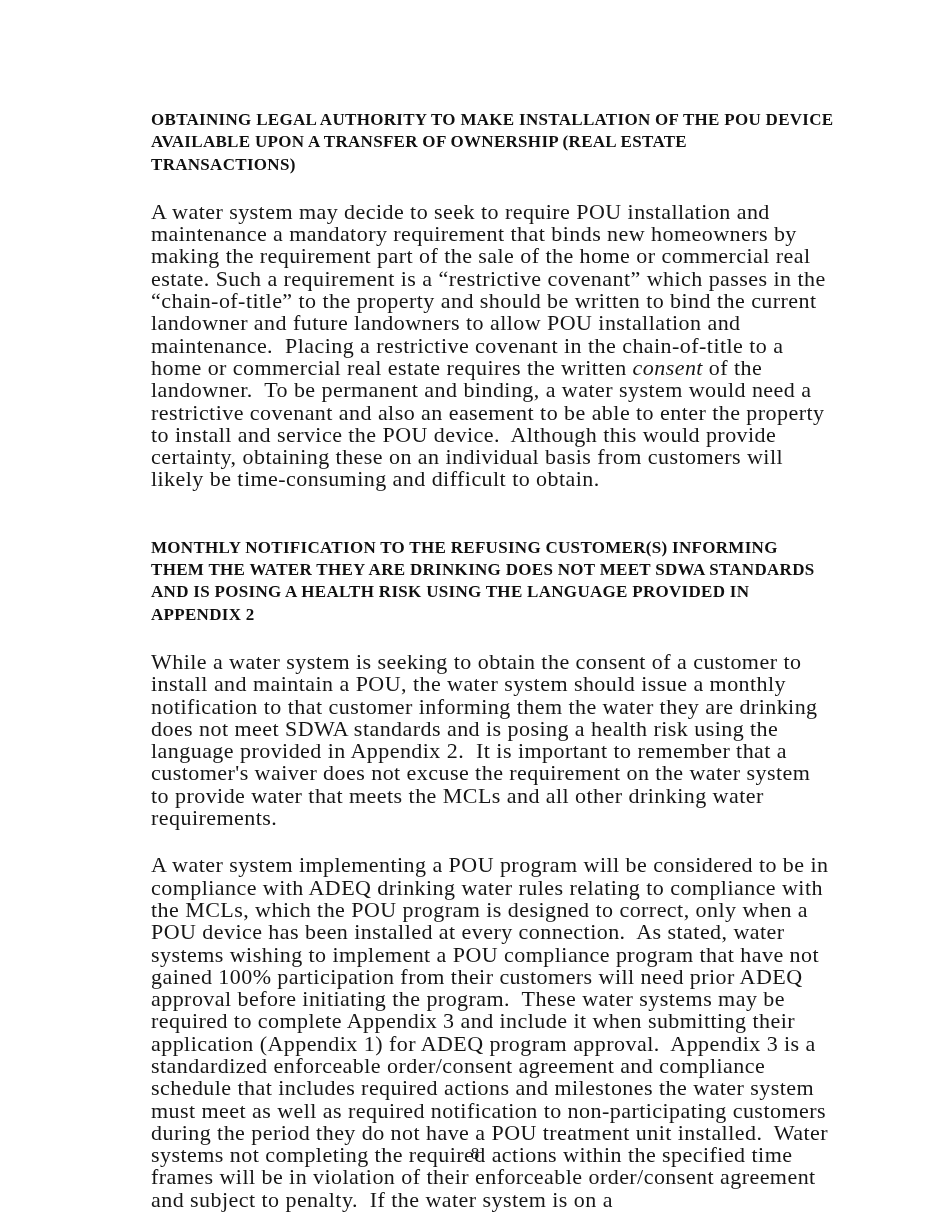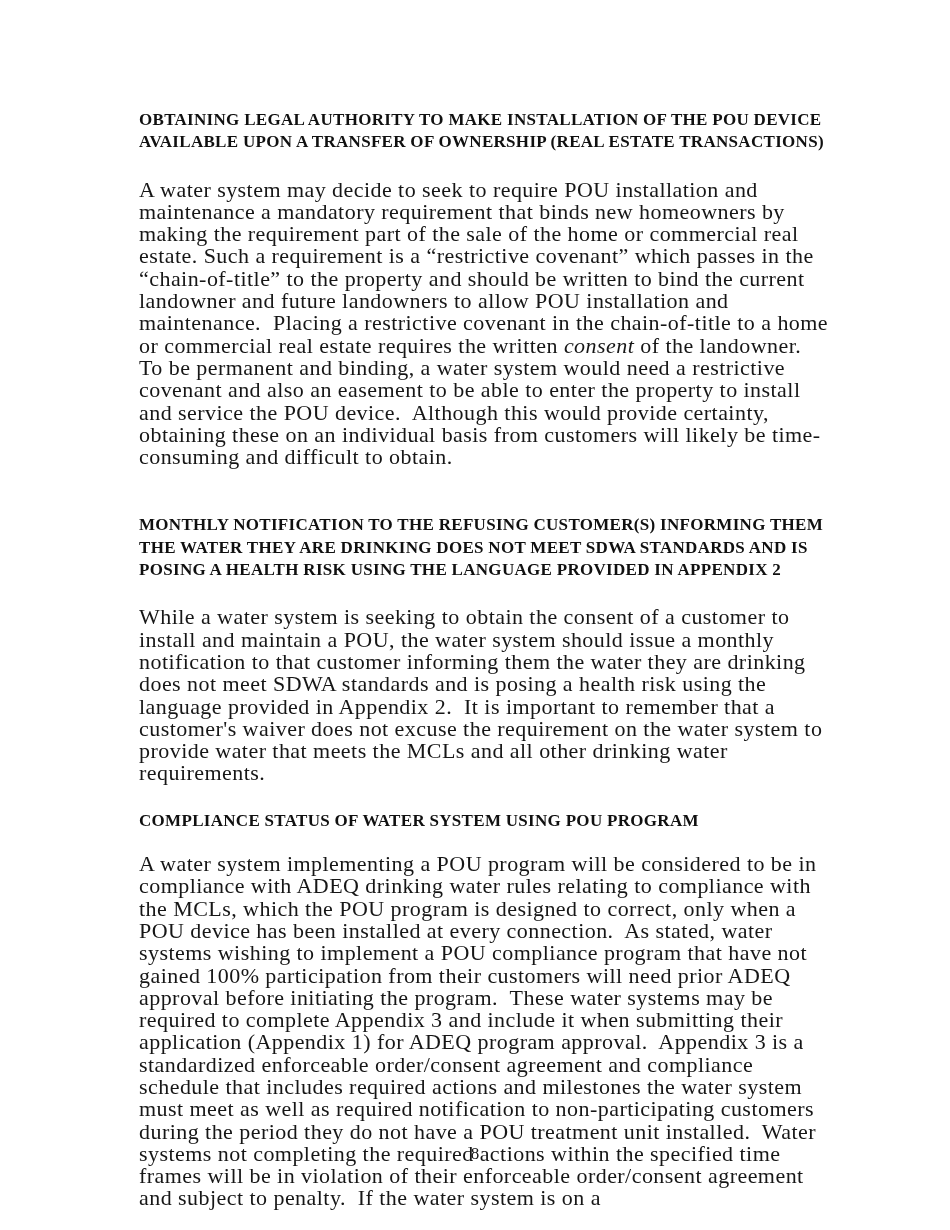--- a/index.html
+++ b/index.html
@@ -13,20 +13,21 @@
     color: #121212;
     font-family: "Liberation Serif", "DejaVu Serif", serif;
     position: relative;
     overflow: hidden;
   }
   .page {
     position: absolute;
     inset: 0;
     box-sizing: border-box;
     padding: 109px 116px 0 139px;
+    margin-left: 12px;
   }
   .heading {
     font-weight: bold;
     font-size: 17px;
     line-height: 22.3px;
     letter-spacing: 0.3px;
     margin: 0;
     white-space: pre-wrap;
     color: #101010;
   }
@@ -63,19 +64,18 @@
 <div class="page">
 
   <h2 class="heading mb-h1">OBTAINING LEGAL AUTHORITY TO MAKE INSTALLATION OF THE POU DEVICE AVAILABLE UPON A TRANSFER OF OWNERSHIP (REAL ESTATE TRANSACTIONS)</h2>
 
   <p class="body-text mb-p1"><span>A water system may decide to seek to require POU installation and maintenance a mandatory requirement that binds new homeowners by making the requirement part of the sale of the home or commercial real estate. Such a requirement is a “restrictive covenant” which passes in the “chain-of-title” to the property and should be written to bind the current landowner and future landowners to allow POU installation and maintenance.  Placing a restrictive covenant in the chain-of-title to a home or commercial real estate requires the written </span><em>consent</em><span> of the landowner.  To be permanent and binding, a water system would need a restrictive covenant and also an easement to be able to enter the property to install and service the POU device.  Although this would provide certainty, obtaining these on an individual basis from customers will likely be time-consuming and difficult to obtain.</span></p>
 
   <h2 class="heading mb-h2">MONTHLY NOTIFICATION TO THE REFUSING CUSTOMER(S) INFORMING THEM THE WATER THEY ARE DRINKING DOES NOT MEET SDWA STANDARDS AND IS POSING A HEALTH RISK USING THE LANGUAGE PROVIDED IN APPENDIX 2</h2>
 
   <p class="body-text mb-p2">While a water system is seeking to obtain the consent of a customer to install and maintain a POU, the water system should issue a monthly notification to that customer informing them the water they are drinking does not meet SDWA standards and is posing a health risk using the language provided in Appendix 2.  It is important to remember that a customer's waiver does not excuse the requirement on the water system to provide water that meets the MCLs and all other drinking water requirements.</p>
 
-  <h2 class="heading mb-h3">COMPLIANCE STATUS OF WATER SYSTEM USING POU PROGRAM</h2>
 
   <p class="body-text">A water system implementing a POU program will be considered to be in compliance with ADEQ drinking water rules relating to compliance with the MCLs, which the POU program is designed to correct, only when a POU device has been installed at every connection.  As stated, water systems wishing to implement a POU compliance program that have not gained 100% participation from their customers will need prior ADEQ approval before initiating the program.  These water systems may be required to complete Appendix 3 and include it when submitting their application (Appendix 1) for ADEQ program approval.  Appendix 3 is a standardized enforceable order/consent agreement and compliance schedule that includes required actions and milestones the water system must meet as well as required notification to non-participating customers during the period they do not have a POU treatment unit installed.  Water systems not completing the required actions within the specified time frames will be in violation of their enforceable order/consent agreement and subject to penalty.  If the water system is on a</p>
 
 </div>
 
 <div class="page-number">8</div>
 
 </body></html>

